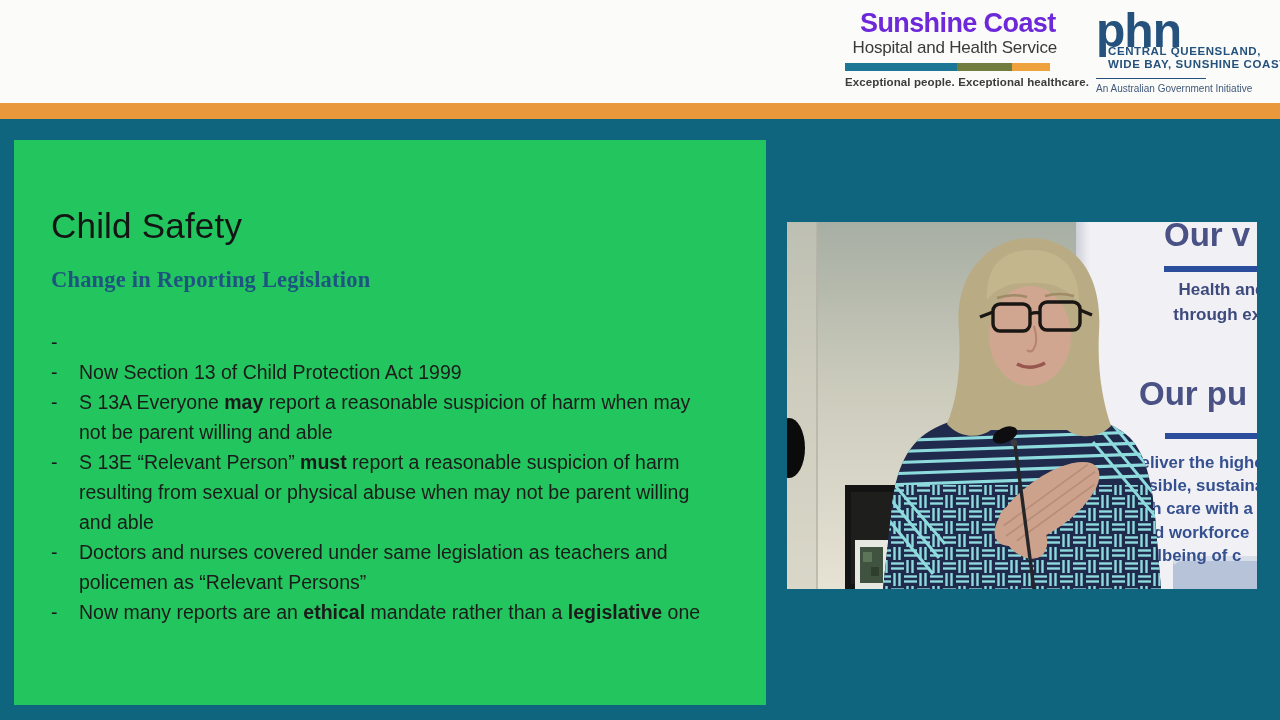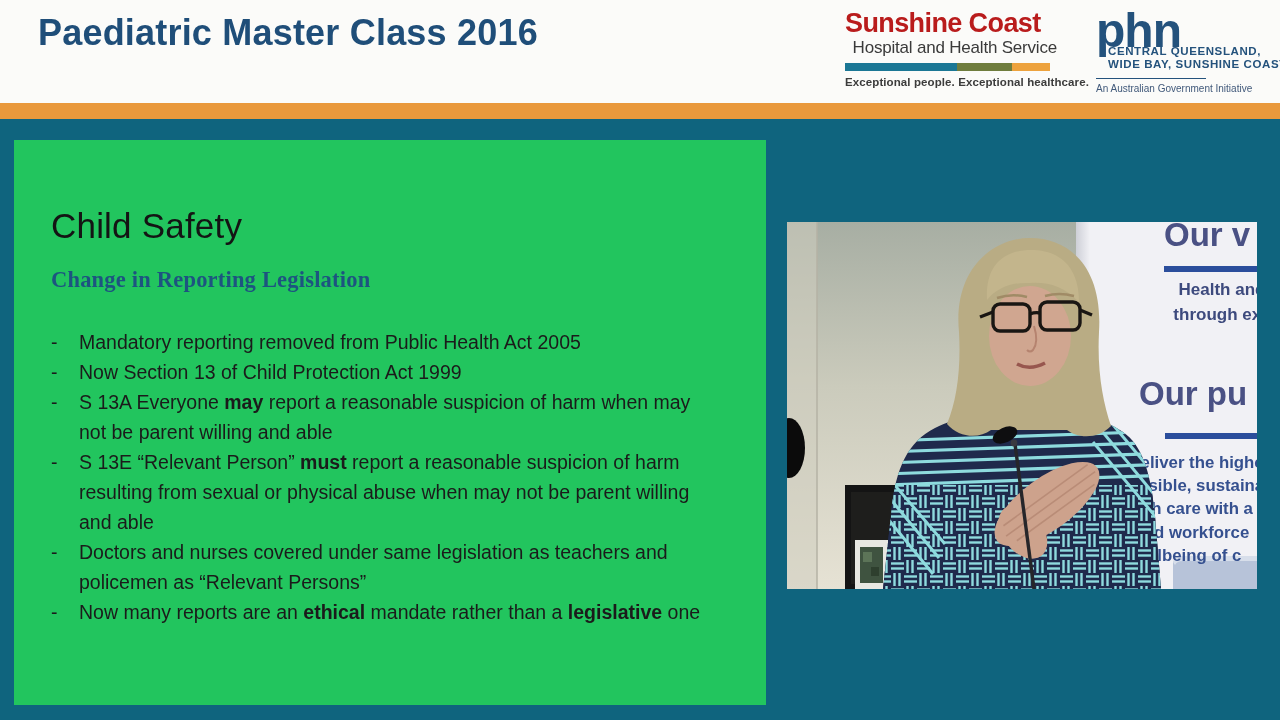--- a/index.html
+++ b/index.html
@@ -10,21 +10,21 @@
     font-family:"Liberation Sans","DejaVu Sans",sans-serif;
     overflow:hidden;
   }
 
   
   .header { position:absolute; left:0; top:0; width:1280px; height:103px; background:#FBFBF9; }
   .header-title { position:absolute; left:38px; top:12px; font-size:36px; font-weight:bold; color:#1F4E79; letter-spacing:.2px; white-space:nowrap; }
   .header-subtitle { position:absolute; left:40px; top:64px; font-size:17px; font-weight:bold; color:#72793C; white-space:nowrap; }
 
   .sc-logo { position:absolute; left:845px; top:10px; width:212px; color:#333; }
-  .sc-line1 { font-size:27px; font-weight:bold; letter-spacing:-.6px; line-height:27px; color:#b91c1c; }
+  .sc-line1 { font-size:27px; font-weight:bold; letter-spacing:-.6px; line-height:27px; color:#6d28d9;margin-left:15px; }
   .sc-line2 { font-size:17px; line-height:21px; color:#3A3A3A; letter-spacing:-.2px;text-align:right; }
   .sc-bar { display:flex; height:8px; width:205px; margin-top:5px; }
   .sc-bar-blue { width:112px; background:#1B7795; }
   .sc-bar-olive { width:55px; background:#6F7D3E; }
   .sc-bar-orange { width:38px; background:#EDA23D; }
   .sc-tagline { margin-top:5px; font-size:11.5px; font-weight:bold; color:#3C3C3C; letter-spacing:.1px; white-space:nowrap; }
 
   .phn-logo { position:absolute; left:1096px; top:2px; width:172px; color:#24527C;margin-top:7px; }
   .phn-name { font-size:48px; font-weight:bold; line-height:44px; letter-spacing:-1px; }
   .phn-region { margin-left:12px; margin-top:-8px; font-size:11.5px; font-weight:bold; letter-spacing:.6px; line-height:13px; white-space:nowrap; }
@@ -53,21 +53,20 @@
   .vision { left:368px; top:56px; width:134px; text-align:center; font-size:17px; font-weight:bold; line-height:24.5px; color:#3D4A7D; white-space:nowrap; }
   .bh2 { left:352px; top:153px; font-size:33px; font-weight:bold; color:#4A5184; white-space:nowrap; }
   .bbar2 { left:378px; top:211px; width:120px; height:6px; background:#2B4E9C; }
   .purpose { left:333px; top:229px; width:154px; text-align:center; font-size:16.8px; font-weight:bold; line-height:23.2px; color:#35508F; white-space:nowrap; }
   .v-person { z-index:2; pointer-events:none; }
 </style>
 </head>
 <body>
 
 <div class="header">
-  <div class="header-title">Paediatric Master Class 2016</div>
 
   <div class="sc-logo">
     <div class="sc-line1">Sunshine Coast</div>
     <div class="sc-line2">Hospital and Health Service</div>
     <div class="sc-bar">
       <div class="sc-bar-blue"></div>
       <div class="sc-bar-olive"></div>
       <div class="sc-bar-orange"></div>
     </div>
     <div class="sc-tagline">Exceptional people. Exceptional healthcare.</div>
@@ -85,21 +84,20 @@
 </div>
 
 <div class="orange-bar"></div>
 
 <div class="slide">
   <div class="slide-title">Child Safety</div>
   <div class="slide-subtitle">Change in Reporting Legislation</div>
   <div class="bullets">
       <div class="bullet">
         <span class="dash">-</span>
-        <span class="btext"><span>Mandatory reporting removed from Public Health Act 2005</span></span>
       </div>
       <div class="bullet">
         <span class="dash">-</span>
         <span class="btext"><span>Now Section 13 of Child Protection Act 1999</span></span>
       </div>
       <div class="bullet">
         <span class="dash">-</span>
         <span class="btext"><span>S 13A Everyone </span><b>may</b><span> report a reasonable suspicion of harm when may not be parent willing and able</span></span>
       </div>
       <div class="bullet">

